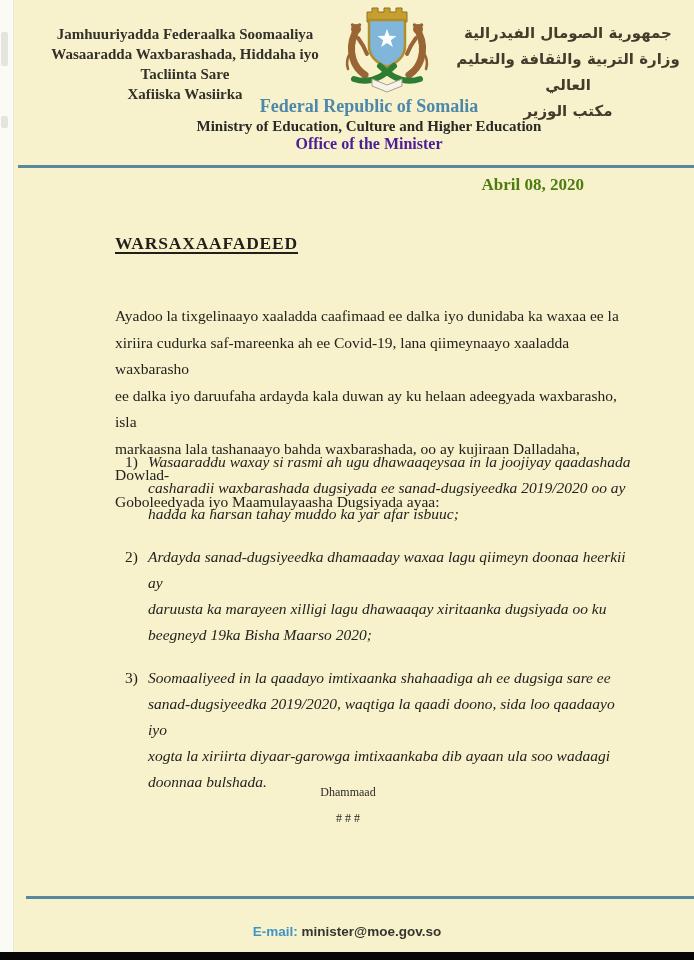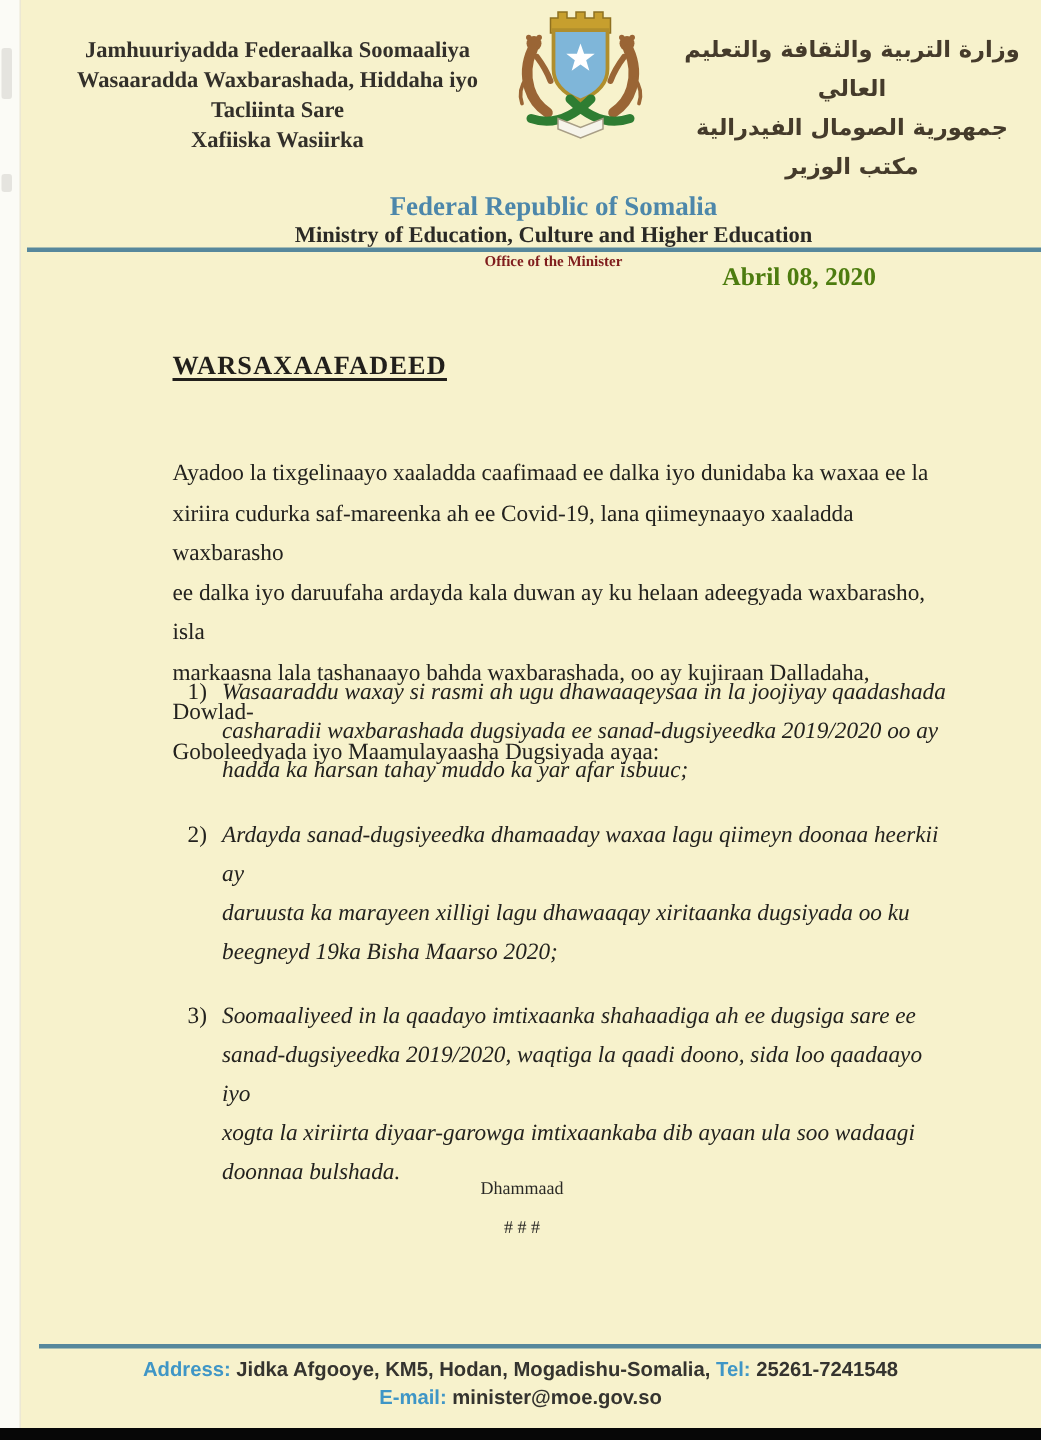--- a/index.html
+++ b/index.html
@@ -22,24 +22,24 @@
     text-align:center;font-weight:bold;font-size:15px;line-height:20px;
     color:#33302a;
   }
   .emblem{position:absolute;left:334px;top:6px;width:106px;height:98px;}
   .hdr-right{
     position:absolute;left:446px;top:20px;width:244px;
     direction:rtl;text-align:center;
     font-family:"DejaVu Sans",sans-serif;font-weight:bold;
     font-size:15px;line-height:26px;color:#453b2b;
   }
-  .hdr-center{position:absolute;left:44px;top:125px;width:650px;text-align:center;}
+  .hdr-center{position:absolute;left:44px;top:94px;width:650px;text-align:center;}
   .hdr-center .l1{font-size:18px;font-weight:bold;color:#4d87aa;line-height:24px;}
   .hdr-center .l2{font-size:15px;font-weight:bold;color:#2a2925;line-height:17px;}
-  .hdr-center .l3{font-size:10px;font-weight:bold;color:#7f1d1d;line-height:17px;}
+  .hdr-center .l3{font-size:16px;font-weight:bold;color:#4c1d95;line-height:17px;}
   .rule-top{position:absolute;left:18px;top:165px;width:676px;height:3px;background:#57889c;}
 
   .date{
     position:absolute;top:175px;right:110px;
     font-size:17px;font-weight:bold;color:#4d7c0f;
   }
   .doc-title{
     position:absolute;left:115px;top:233px;width:466px;text-align:left;
     font-size:17.5px;font-weight:bold;letter-spacing:.8px;color:#211f1b;
     text-decoration:underline;text-underline-offset:3px;text-decoration-thickness:1.5px;
@@ -111,22 +111,22 @@
       <path d="M24,32 Q30,40 33,48" stroke-width="4"></path>
       <path d="M17,46 Q11,54 14,63" stroke-width="2.5"></path>
     </g>
 
     <path d="M20,73 Q40,80 60,60" stroke="#2e7d32" stroke-width="6" fill="none" stroke-linecap="round"></path>
     <path d="M86,73 Q66,80 46,60" stroke="#2e7d32" stroke-width="6" fill="none" stroke-linecap="round"></path>
     <path d="M38,73 L53,79 L68,73 L68,80 L53,86 L38,80 Z" fill="#f6f4ea" stroke="#a89e86" stroke-width="1"></path>
   </svg>
 
   <div class="hdr-right" lang="ar">
+    <div>جمهورية الصومال الفيدرالية</div>
     <div>وزارة التربية والثقافة والتعليم العالي</div>
-    <div>جمهورية الصومال الفيدرالية</div>
     <div>مكتب الوزير</div>
   </div>
 
   <div class="hdr-center">
     <div class="l1">Federal Republic of Somalia</div>
     <div class="l2">Ministry of Education, Culture and Higher Education</div>
     <div class="l3">Office of the Minister</div>
   </div>
 
   <div class="rule-top"></div>
@@ -170,25 +170,19 @@
       </div>
     </div>
   </div>
 
   <div class="closing">
     <div>Dhammaad</div>
     <div># # #</div>
   </div>
 
   <div class="rule-bottom"></div>
-  <div class="footer-l1">
-    <span class="flabel">Address:</span>
-    <span>Jidka Afgooye, KM5, Hodan, Mogadishu-Somalia,</span>
-    <span class="flabel">Tel:</span>
-    <span>25261-7241548</span>
-  </div>
   <div class="footer-l2">
     <span class="flabel">E-mail:</span>
     <span>minister@moe.gov.so</span>
   </div>
 
   <div class="black-bar"></div>
 </div>
 
 </body></html>

